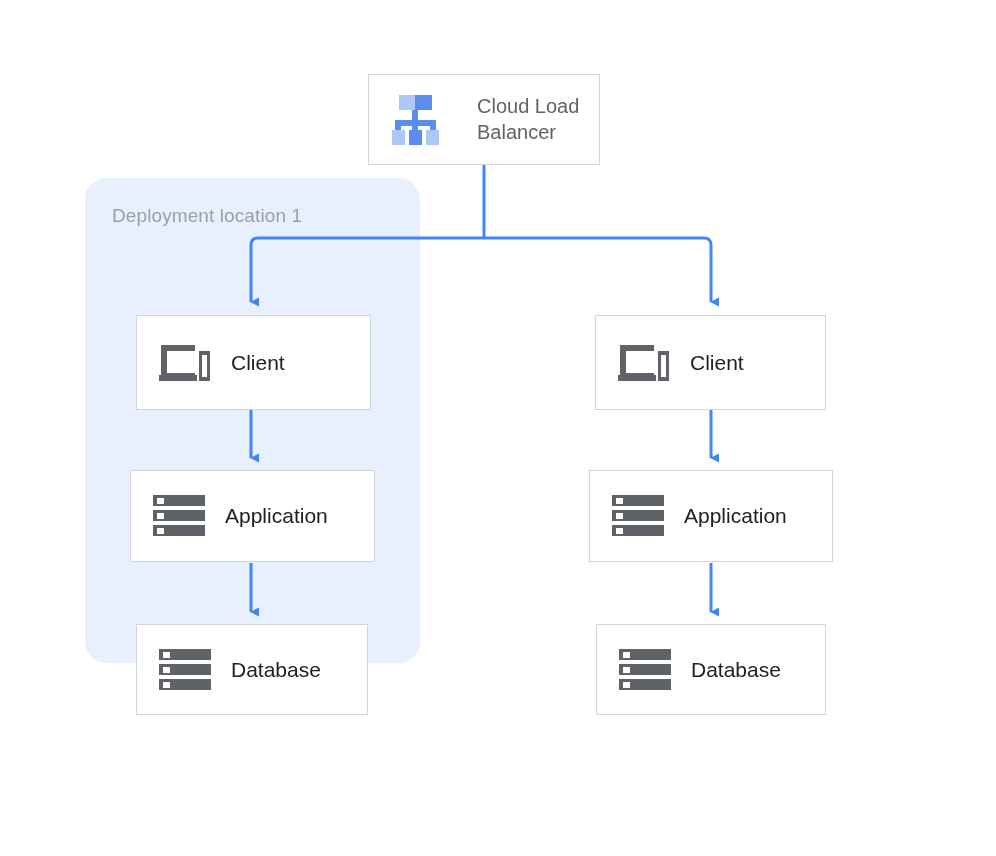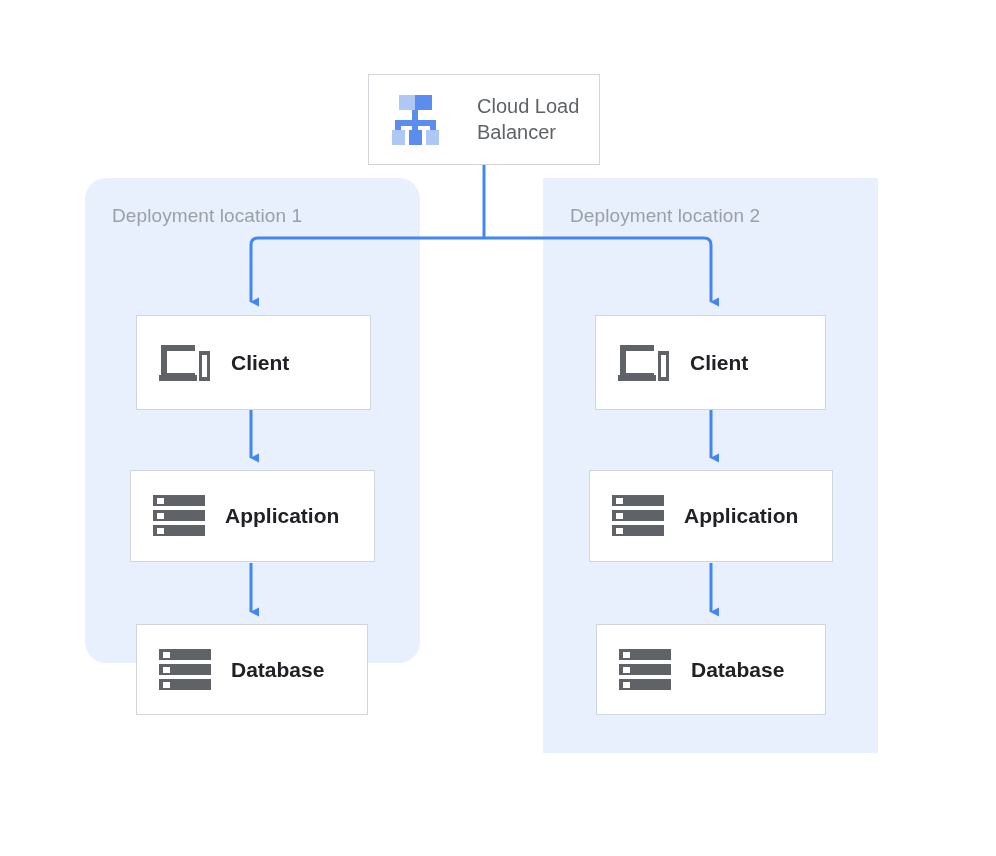--- a/index.html
+++ b/index.html
@@ -48,21 +48,20 @@
   }
   
   .node {
     position: absolute;
     background: #ffffff;
     border: 1px solid #d2d6dc;
     box-sizing: border-box;
     display: flex;
     align-items: center;
     padding-left: 22px;
-    font-weight: bold;
   }
   .node-label {
     font-size: 21px;
     color: #202124;
     margin-left: 20px;
     white-space: nowrap;
   }
   .node-icon {
     flex: 0 0 auto;
     display: block;
@@ -98,23 +97,20 @@
 </style>
 </head>
 <body>
 
 <div id="canvas">
 
   <div class="panel" id="panel-left">
     <div class="panel-label">Deployment location 1</div>
   </div>
 
-  <div class="panel" id="panel-right">
-    <div class="panel-label">Deployment location 2</div>
-  </div>
 
   <svg id="connectors" viewBox="0 0 996 856" xmlns="http://www.w3.org/2000/svg">
     <defs>
       <marker id="arrowhead" markerWidth="10" markerHeight="9" refX="5" refY="8.2" orient="auto" markerUnits="userSpaceOnUse">
         <path d="M0.4,0 L9.6,0 L5,9 Z" fill="#4285f4"></path>
       </marker>
     </defs>
 
     <path d="M484,165 L484,238" fill="none" stroke="#4285f4" stroke-width="3"></path>
 

